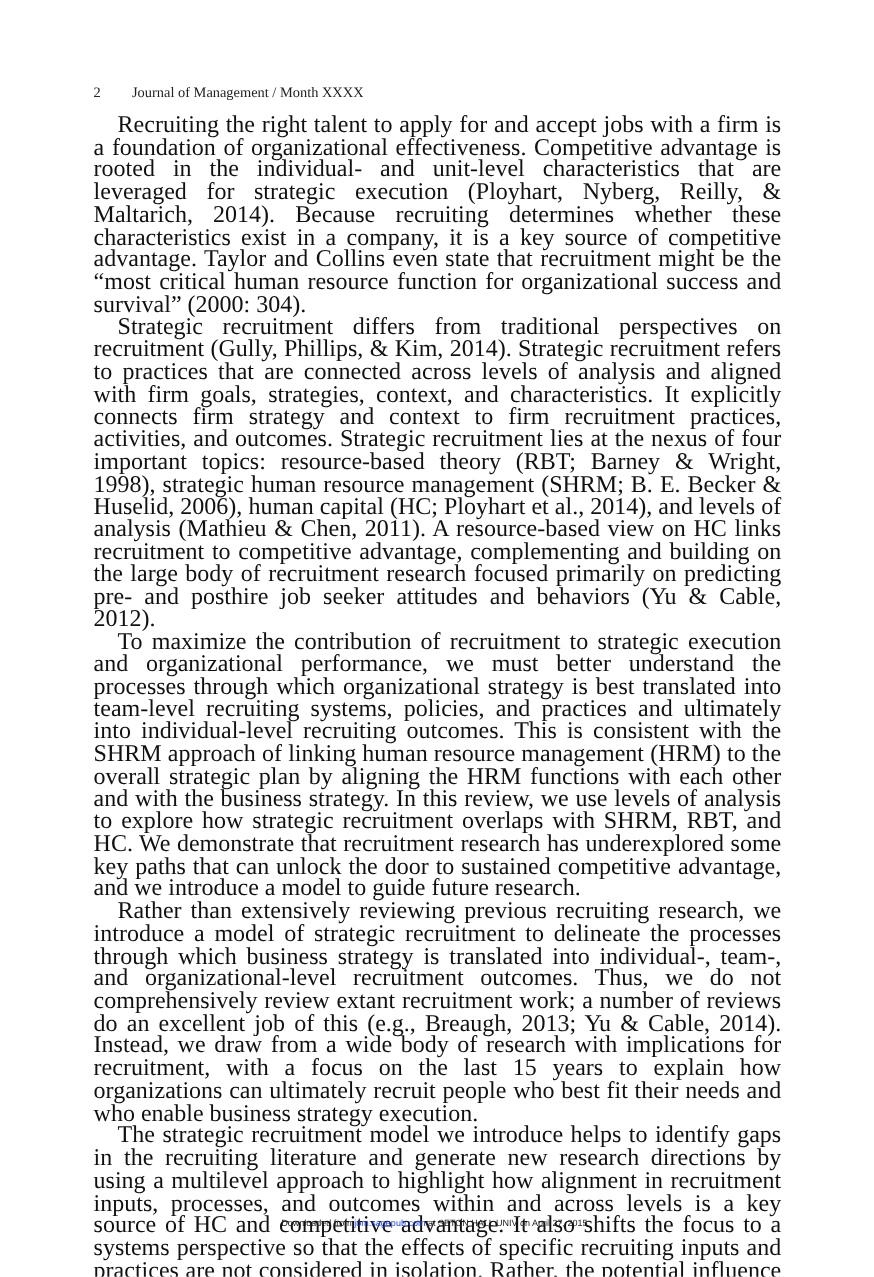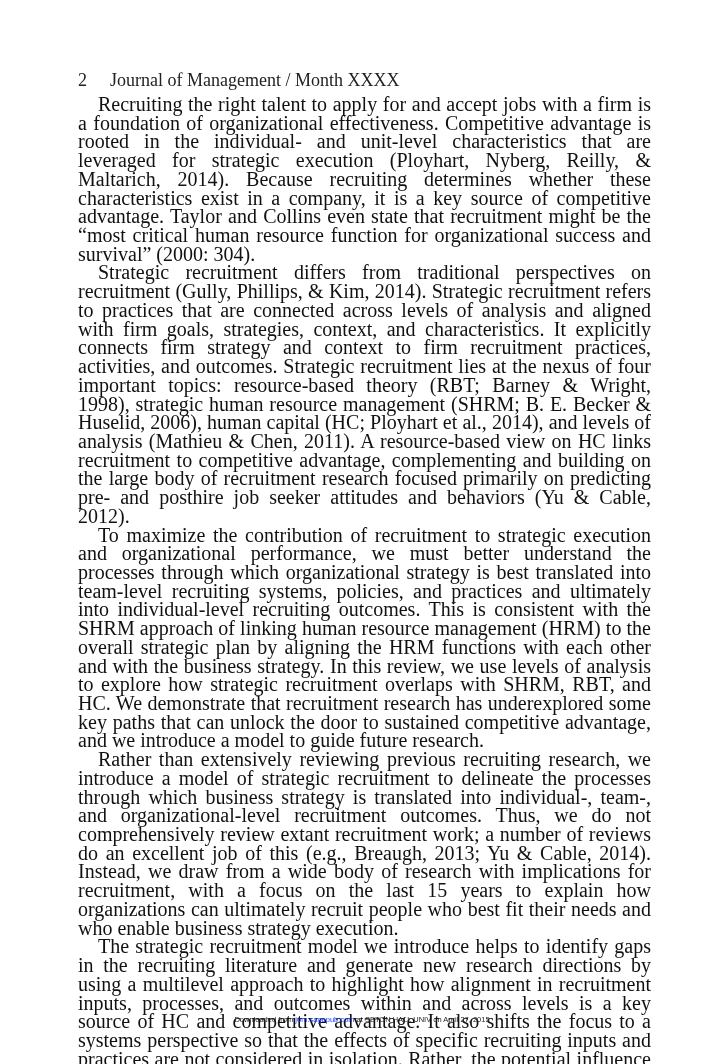--- a/index.html
+++ b/index.html
@@ -12,21 +12,21 @@
       height: 1064px;
       position: relative;
       overflow: hidden;
       color: #111111;
     }
     .running-head {
       position: absolute;
       left: 78px;
       top: 70px;
       font-family: "Liberation Serif", serif;
-      font-size: 18px;
+      font-size: 12px;
       color: #222;
       white-space: nowrap;
     }
     .running-head .page-num {
       display: inline-block;
       width: 32px;
     }
     .body-text {
       position: absolute;
       left: 78px;

